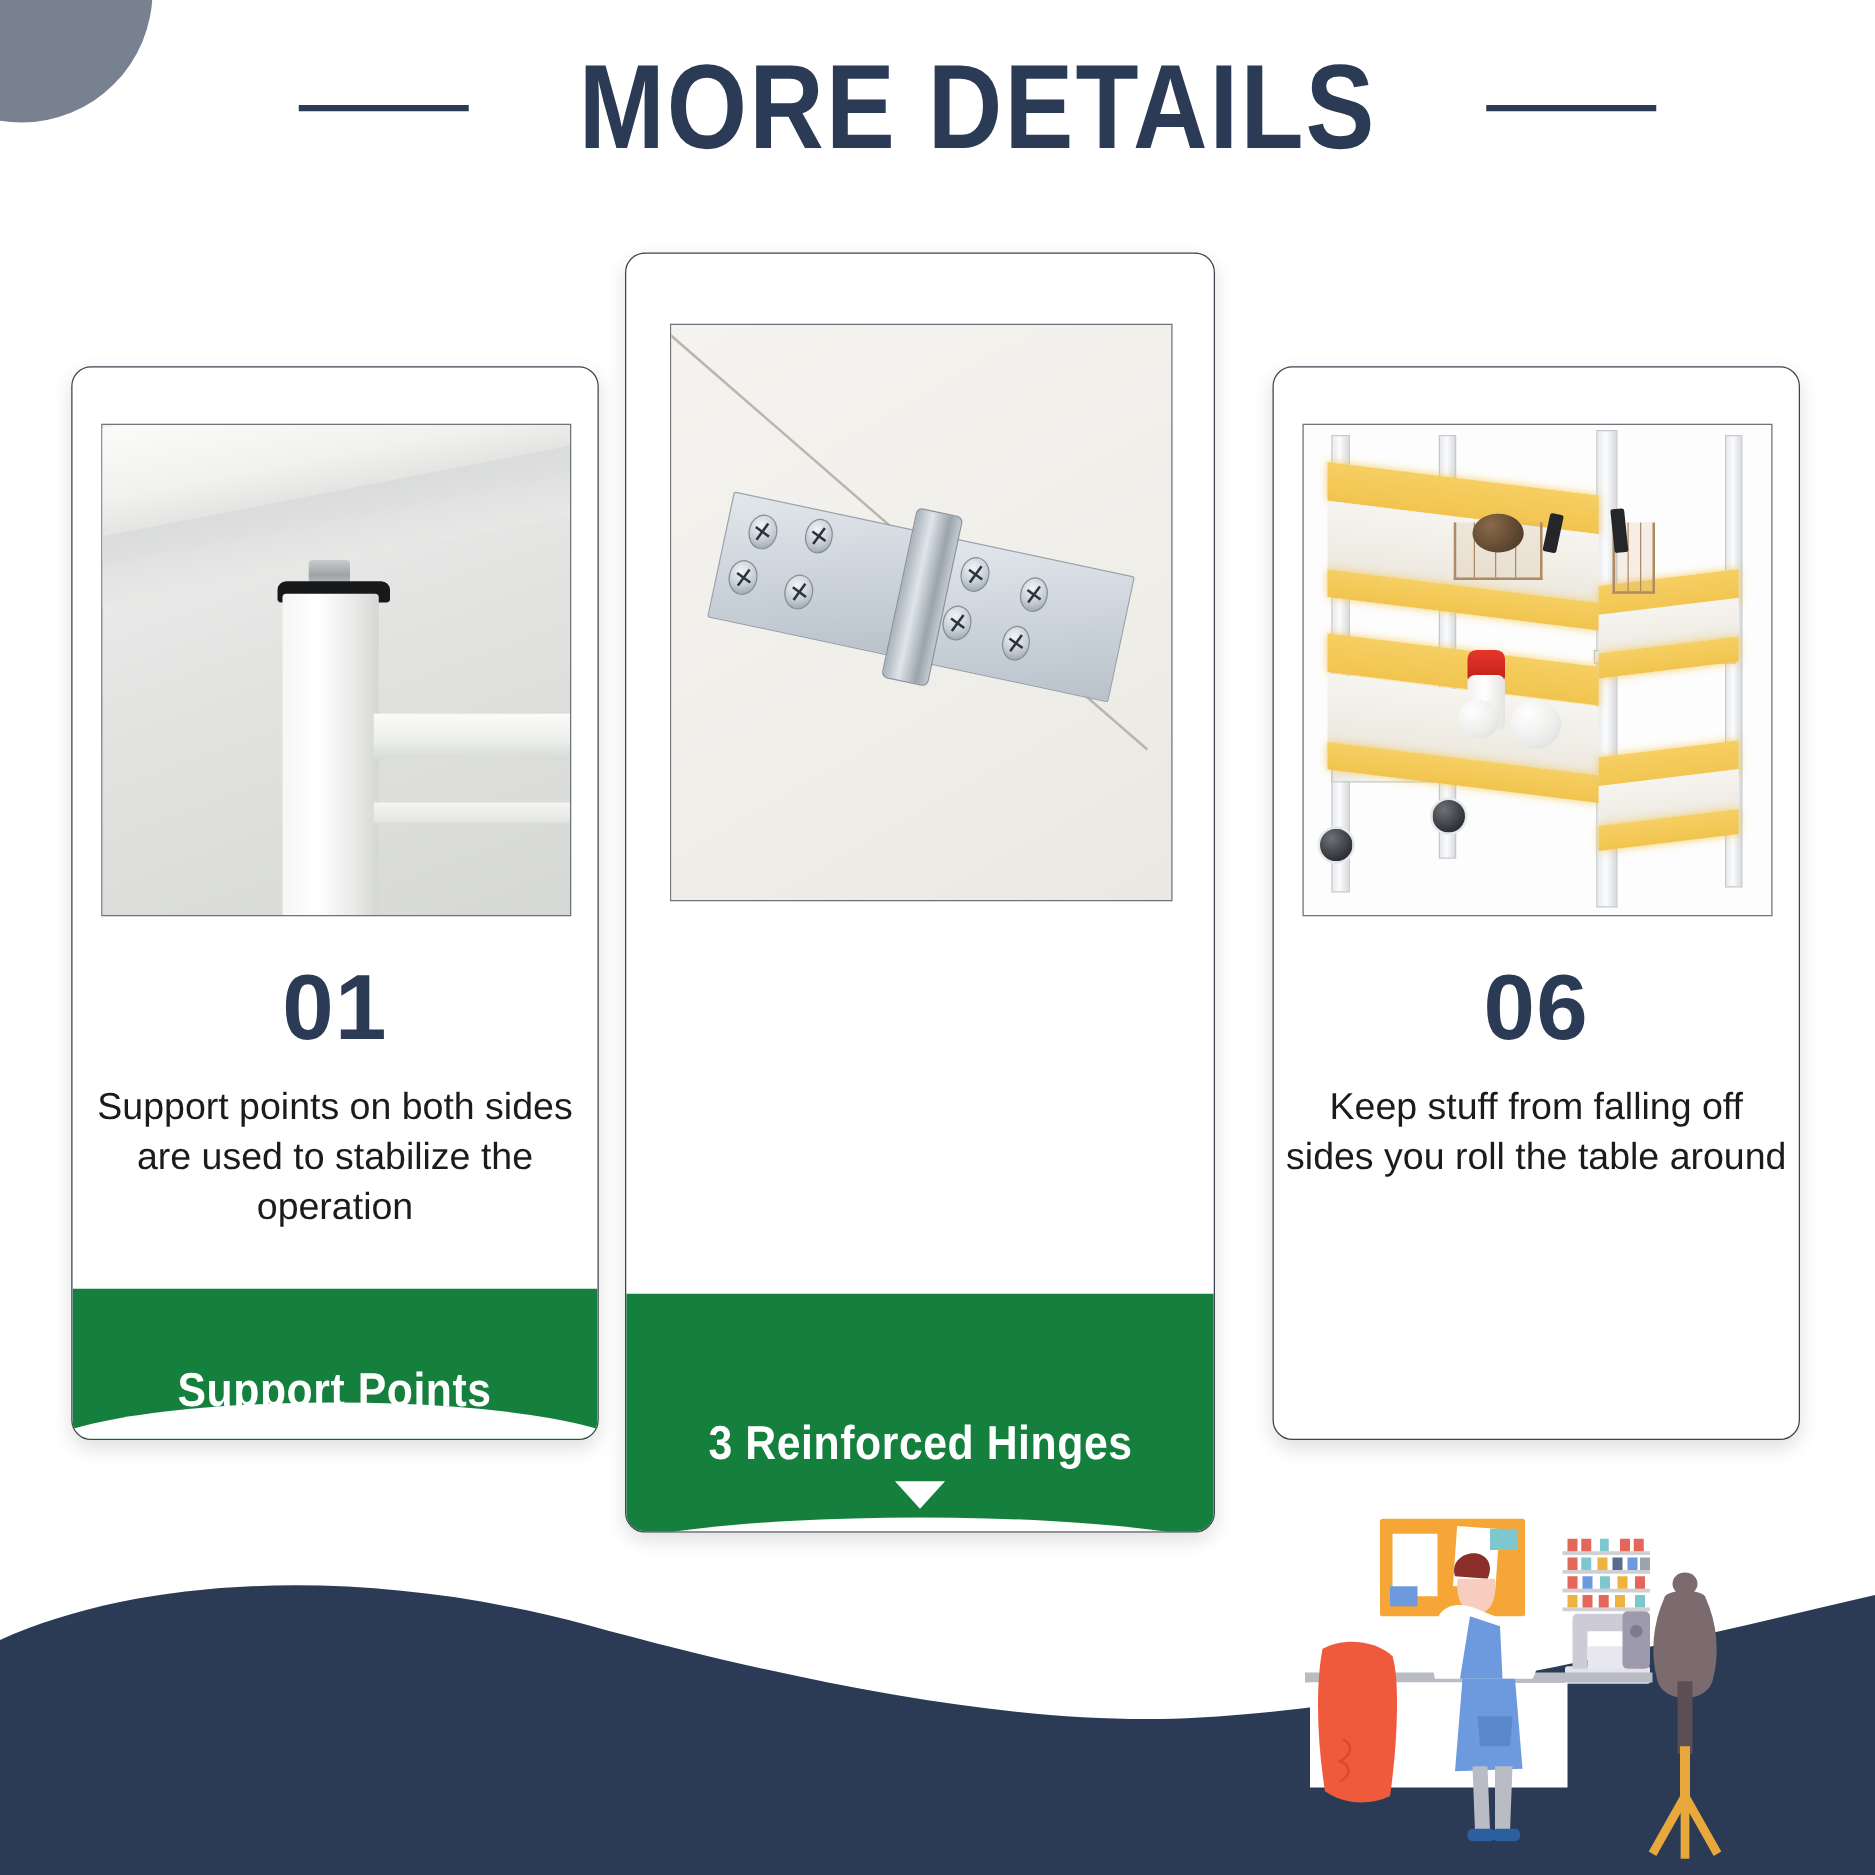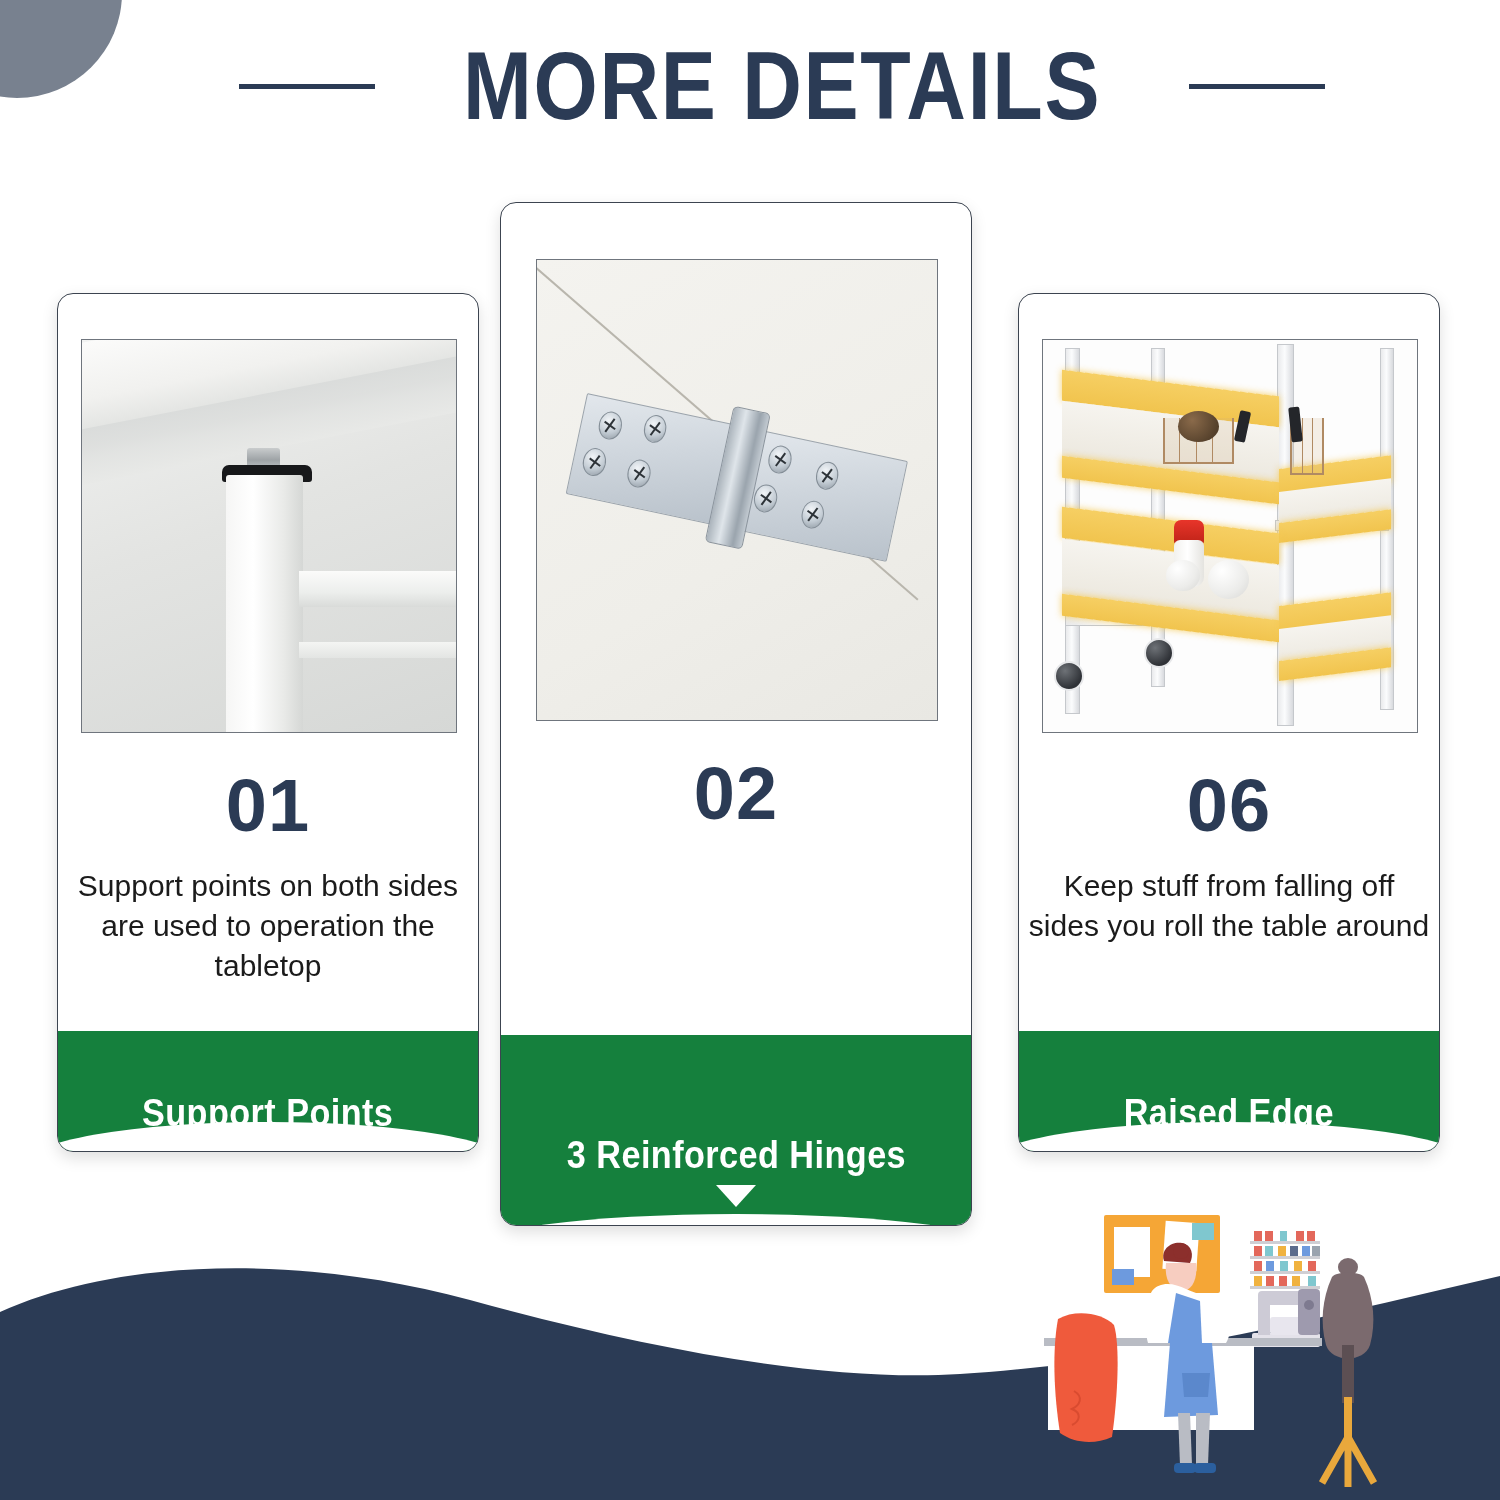--- a/index.html
+++ b/index.html
@@ -246,21 +246,21 @@
           <div class="top-slab"></div>
           <div class="under-shade"></div>
           <div class="puck"></div>
           <div class="cap"></div>
           <div class="leg"></div>
           <div class="rail"></div>
           <div class="rail2"></div>
         </div>
       </div>
       <div class="num">01</div>
-      <div class="desc">Support points on both sides are used to operation the tabletop</div>
+      <div class="desc">Support points on both sides are used to stabilize the operation</div>
       <div class="band">
         <span class="band-label">Support Points</span>
         <div class="arch"></div>
       </div>
     </div>
 
     <div class="card center c2">
       <div class="photo">
         <div class="p2">
           <div class="seam"></div>
@@ -274,21 +274,20 @@
             <div class="leaf r">
               <div class="screw" style="left:12%;top:10%"></div>
               <div class="screw" style="left:44%;top:16%"></div>
               <div class="screw" style="left:8%;top:50%"></div>
               <div class="screw" style="left:40%;top:56%"></div>
             </div>
             <div class="knuckle"></div>
           </div>
         </div>
       </div>
-      <div class="num">02</div>
       <div class="band">
         <span class="band-label">3 Reinforced Hinges</span>
         <div class="arch"></div>
       </div>
       <div class="chevron"></div>
     </div>
 
     <div class="card side c3">
       <div class="photo">
         <div class="p3">
@@ -332,24 +331,20 @@
           <div class="bottle-body" style="left:35%;top:51%;width:8%;height:12%"></div>
           <div class="egg" style="left:33%;top:56%;width:9%;height:8%"></div>
           <div class="egg" style="left:44%;top:56%;width:11%;height:10%"></div>
 
           <div class="caster" style="left:3%;top:82%"></div>
           <div class="caster" style="left:27%;top:76%"></div>
         </div>
       </div>
       <div class="num">06</div>
       <div class="desc">Keep stuff from falling off sides you roll the table around</div>
-      <div class="band">
-        <span class="band-label">Raised Edge</span>
-        <div class="arch"></div>
-      </div>
     </div>
 
   </div>
 
   <svg class="wave" viewBox="0 0 1500 260" preserveAspectRatio="none">
     <path d="M0,72 C120,18 300,14 470,60 C660,112 830,142 960,134 C1130,124 1320,78 1500,36 L1500,260 L0,260 Z" fill="#2b3b55"></path>
   </svg>
 
   <svg class="illus" viewBox="0 0 430 295">
 

